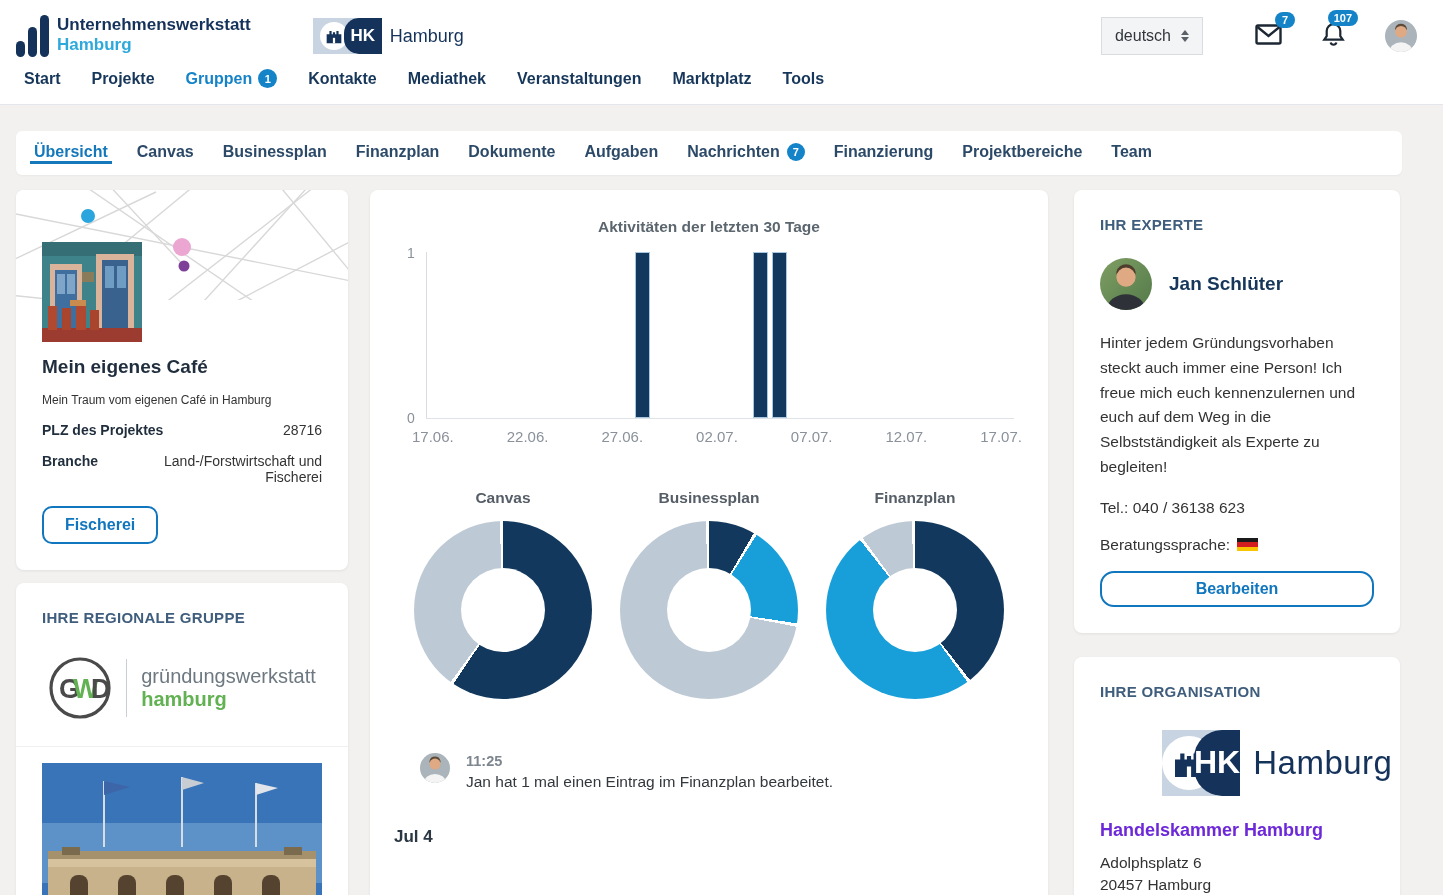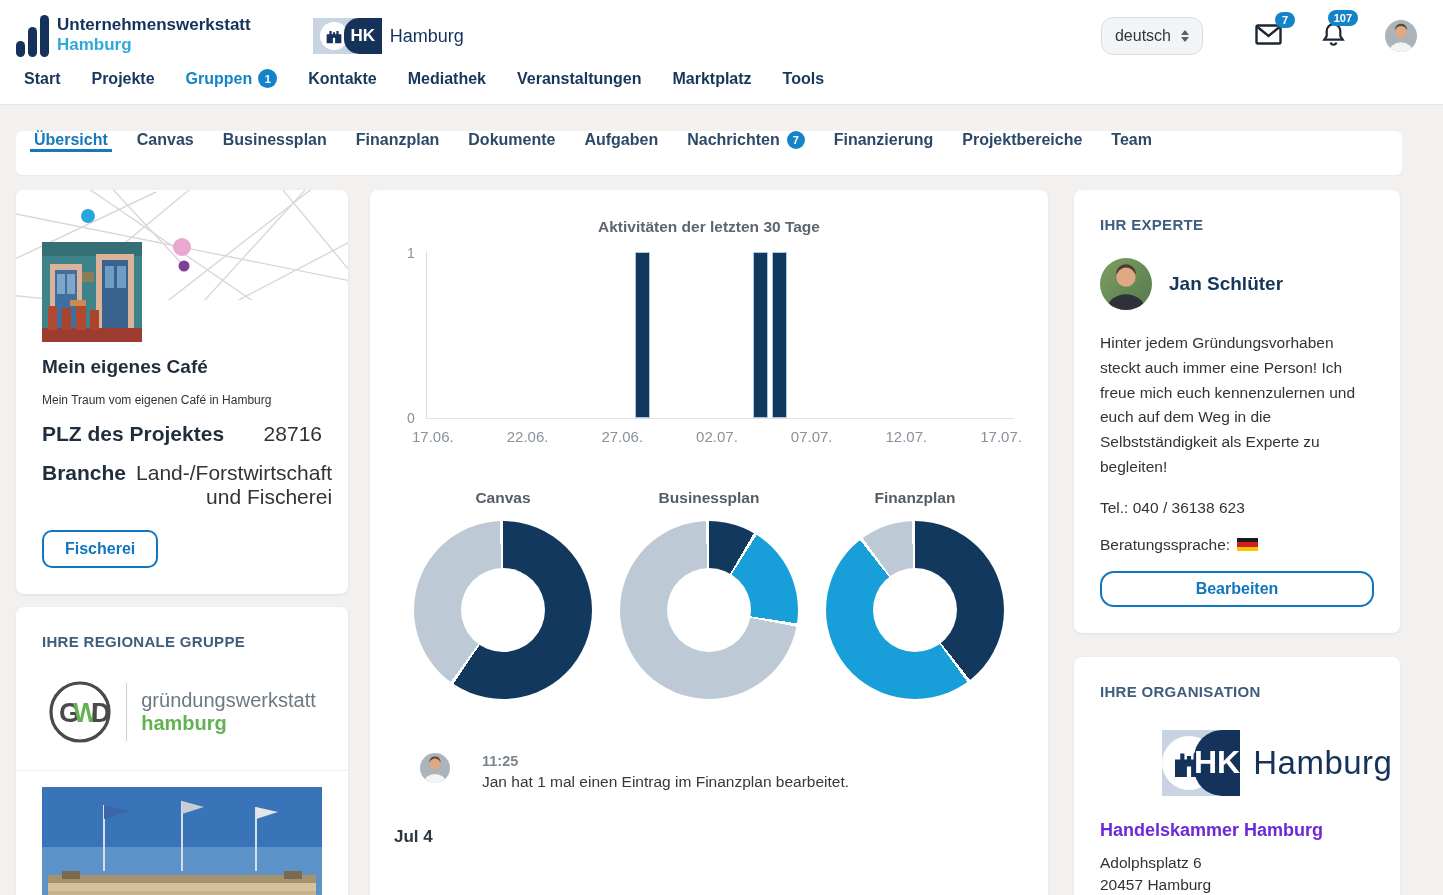--- a/index.html
+++ b/index.html
@@ -19,55 +19,55 @@
   .bt1{font-size:17px;font-weight:700;color:#14325a;}
   .bt2{font-size:17px;font-weight:700;color:#2ea9dc;}
   .hk-logo{display:flex;align-items:center;margin-left:62px;cursor:pointer;}
   .hk-emblem{width:42px;height:36px;background:#c9d4e2;display:flex;align-items:center;justify-content:center;}
   .hk-emblem .circ{width:28px;height:28px;background:#fff;border-radius:50%;display:flex;align-items:center;justify-content:center;}
   .hk-block{height:36px;background:#14325a;color:#fff;font-weight:700;display:flex;align-items:center;justify-content:center;position:relative;}
   .hk-sm .hk-block{width:38px;font-size:17px;border-radius:15px 0 0 15px;margin-left:-11px;}
   .hk-word{color:#14325a;margin-left:8px;}
   .hk-sm .hk-word{font-size:18px;}
   .spacer{flex:1;}
-  .lang{display:flex;align-items:center;gap:10px;background:#f3f4f6;border:1px solid #d9dce1;border-radius:12px;padding:9px 13px;font-size:16px;color:#32363b;cursor:pointer;margin-right:52px;}
+  .lang{display:flex;align-items:center;gap:10px;background:#f3f4f6;border:1px solid #d9dce1;border-radius:0;padding:9px 13px;font-size:16px;color:#32363b;cursor:pointer;margin-right:52px;}
   .sorters{display:flex;flex-direction:column;gap:2px;}
   .sorters i{display:block;width:0;height:0;border-left:4px solid transparent;border-right:4px solid transparent;}
   .sorters .up{border-bottom:5px solid #5a6068;}
   .sorters .dn{border-top:5px solid #5a6068;}
   .icon-wrap{position:relative;margin-right:40px;cursor:pointer;}
   .badge{position:absolute;top:-12px;right:-13px;background:#1583c8;color:#fff;font-size:11px;font-weight:700;padding:2px 6px;border-radius:9px;min-width:8px;text-align:center;}
   .avatar{border-radius:50%;overflow:hidden;cursor:pointer;}
   .av-header{width:32px;height:32px;background:#aab4ba;}
   .mainnav{display:flex;gap:31px;padding:7px 0 0 24px;font-size:16px;font-weight:700;color:#16365a;}
   .nav-item{display:flex;align-items:center;gap:6px;cursor:pointer;}
   .nav-item.active{color:#1583c8;}
   .nav-badge{background:#1583c8;color:#fff;font-size:11px;font-weight:700;width:19px;height:19px;border-radius:50%;display:flex;align-items:center;justify-content:center;}
 
   
-  .tabbar{margin:26px 41px 0 16px;background:#fff;border-radius:6px;height:44px;display:flex;align-items:flex-start;gap:21px;padding:0 0 0 14px;box-shadow:0 1px 2px rgba(0,0,0,.04);}
+  .tabbar{margin:26px 41px 0 16px;background:#fff;border-radius:6px;height:44px;display:flex;align-items:center;gap:21px;padding:0 0 0 14px;box-shadow:0 1px 2px rgba(0,0,0,.04);}
   .tab{display:flex;align-items:center;gap:7px;font-size:16px;font-weight:700;color:#2c4a68;cursor:pointer;border-bottom:3px solid transparent;padding:0 4px;box-sizing:border-box;}
   .tab.active{color:#1478bb;border-bottom-color:#1478bb;}
   .tab-badge{background:#1583c8;color:#fff;font-size:11px;font-weight:700;width:18px;height:18px;border-radius:50%;display:flex;align-items:center;justify-content:center;}
 
   
   .main{display:flex;align-items:flex-start;padding:0 16px;margin-top:15px;}
   .card{background:#fff;border-radius:8px;box-shadow:0 1px 3px rgba(0,0,0,.07);box-sizing:border-box;}
   .col-left{width:332px;margin-right:22px;flex:none;}
   .col-mid{width:678px;margin-right:26px;flex:none;}
   .col-right{width:326px;flex:none;}
 
   
   .project-card{position:relative;}
   .banner{height:110px;border-radius:8px 8px 0 0;overflow:hidden;background:#fff;}
   .thumb{position:absolute;left:26px;top:52px;width:100px;height:100px;overflow:hidden;}
   .project-body{padding:56px 26px 26px;}
   .project-title{font-size:19px;font-weight:700;color:#1f2d3c;}
   .project-desc{font-size:12px;color:#333;margin-top:15px;}
-  .field-row{display:flex;justify-content:space-between;gap:10px;margin-top:15px;font-size:21px;}
+  .field-row{display:flex;justify-content:space-between;gap:10px;margin-top:15px;font-size:14px;}
   .field-label{font-weight:700;color:#1f2d3c;white-space:nowrap;}
   .field-value{color:#333;text-align:right;}
   .btn{display:inline-block;background:#fff;border:2px solid #1076be;color:#1076be;font-weight:700;font-size:16px;border-radius:10px;padding:8px 21px;cursor:pointer;font-family:inherit;}
   .project-body .btn{margin-top:21px;}
 
   
   .regional{margin-top:13px;padding:26px 26px 0;height:332px;overflow:hidden;}
   .card-heading{font-size:15px;font-weight:700;color:#3f5d7c;letter-spacing:.3px;}
   .gwd{display:flex;align-items:center;justify-content:center;gap:14px;margin-top:30px;}
   .gwd-divider{width:1px;height:58px;background:#c9ced3;}
@@ -83,21 +83,21 @@
   .ylab{position:absolute;left:-20px;font-size:14px;color:#8a919a;}
   .bar{position:absolute;bottom:0;width:15px;margin-left:-7px;background:#12395d;border:1px solid #a9c7de;box-sizing:border-box;}
   .xlabels{display:flex;justify-content:space-between;margin:9px 2px 0 18px;font-size:15px;color:#8a919a;}
   .donut-row{display:flex;justify-content:space-between;padding:0 20px;margin-top:44px;}
   .donut-block{width:178px;text-align:center;}
   .donut-title{font-size:15.5px;font-weight:700;color:#555d66;margin-bottom:14px;}
   .donut{width:178px;height:178px;border-radius:50%;position:relative;}
   .donut .hole{position:absolute;left:47px;top:47px;width:84px;height:84px;background:#fff;border-radius:50%;}
   .feed{margin-top:54px;}
   .feed-date{font-size:17px;font-weight:700;color:#2b3742;margin-top:36px;}
-  .feed-entry{display:flex;gap:32px;margin:26px 0 0 26px;}
+  .feed-entry{display:flex;gap:16px;margin:26px 0 0 26px;}
   .av-feed{width:30px;height:30px;background:#aab4ba;flex:none;}
   .feed-time{font-size:14.5px;font-weight:700;color:#7d868f;}
   .feed-text{font-size:15.5px;color:#33383d;margin-top:4px;}
 
   
   .expert{padding:26px;}
   .expert-row{display:flex;align-items:center;gap:17px;margin-top:25px;}
   .av-expert{width:52px;height:52px;background:linear-gradient(135deg,#7f9e63,#537a4a);flex:none;}
   .expert-name{font-size:19px;font-weight:700;color:#16365a;}
   .expert-bio{font-size:15.5px;color:#333;line-height:1.6;margin-top:21px;}

